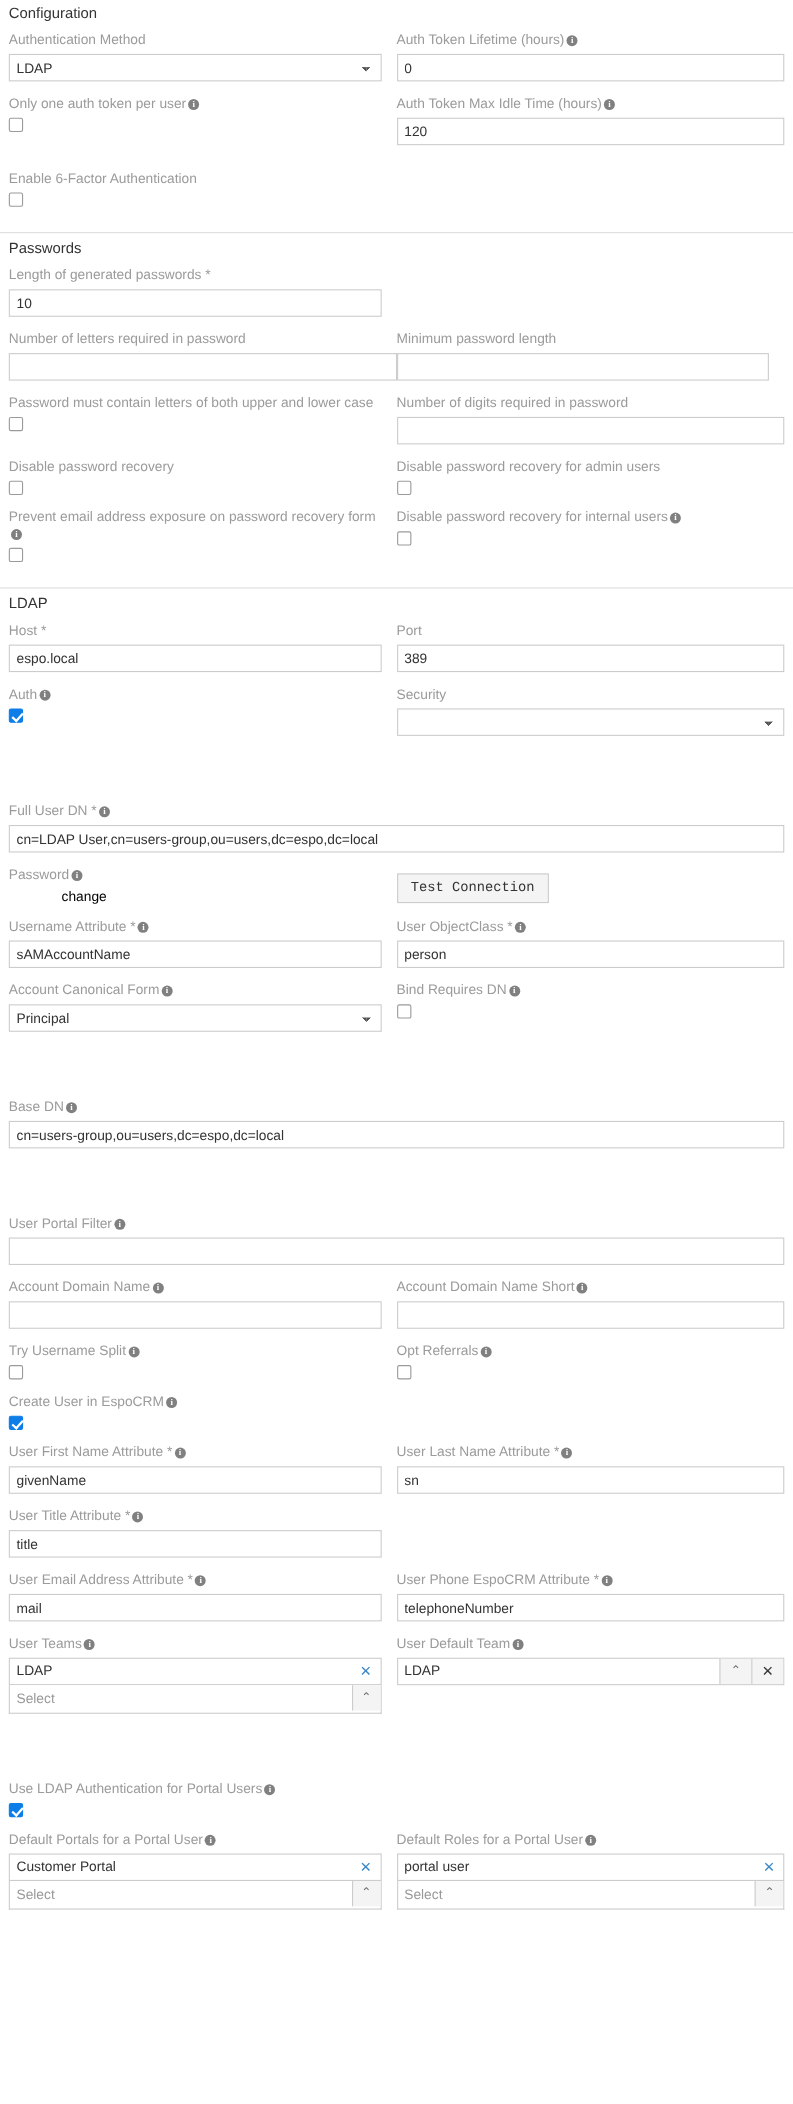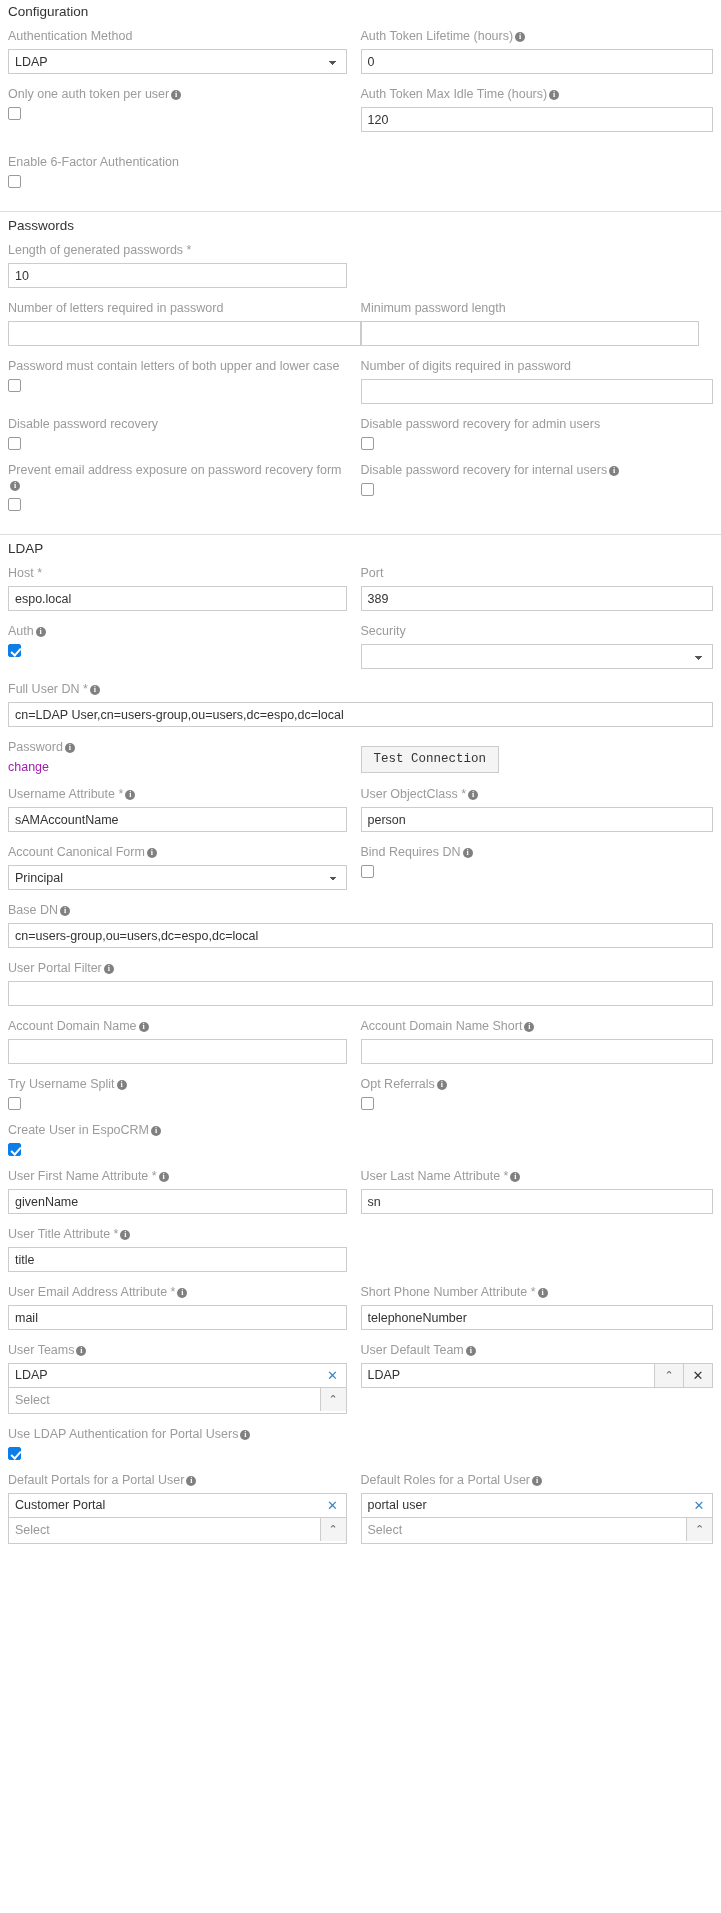--- a/index.html
+++ b/index.html
@@ -29,21 +29,21 @@
   .row {
     display: flex;
     width: 100%;
   }
   .cell {
     width: 50%;
     padding-right: 14px;
     padding-bottom: 13px;
   }
   .cell.right { padding-right: 0; padding-left: 0; }
-  .cell.full { width: 100%; padding-right: 0; }
+  .cell.full { width: 100%; padding-right: 0; margin-top: 48px; }
   .cell.empty { }
 
   .lbl {
     display: block;
     color: #9b9b9b;
     font-size: 12.5px;
     line-height: 15px;
     margin-bottom: 5px;
     font-weight: normal;
   }
@@ -106,23 +106,24 @@
     content: "";
     position: absolute;
     left: 3.5px; top: 0.5px;
     width: 4px; height: 8px;
     border: solid #fff;
     border-width: 0 2px 2px 0;
     transform: rotate(42deg);
   }
 
   .linkish {
-    color: #a21caf;
+    color: #000000;
     font-size: 12.5px;
     cursor: pointer;
+    margin-left: 48px;
   }
 
   .btn {
     display: inline-block;
     padding: 5px 12px;
     border: 1px solid #ccc;
     background: #f4f4f4;
     color: #333;
     font-family: Liberation Mono, monospace;
     font-size: 12.5px;
@@ -439,21 +440,21 @@
       </div>
       <div class="cell right empty"></div>
     </div>
 
     <div class="row">
       <div class="cell">
         <span class="lbl"><span>User Email Address Attribute *</span><span class="info">i</span></span>
         <input class="fld" value="mail" style="">
       </div>
       <div class="cell right">
-        <span class="lbl"><span>Short Phone Number Attribute *</span><span class="info">i</span></span>
+        <span class="lbl"><span>User Phone EspoCRM Attribute *</span><span class="info">i</span></span>
         <input class="fld" value="telephoneNumber" style="">
       </div>
     </div>
 
     <div class="row">
       <div class="cell">
         <span class="lbl"><span>User Teams</span><span class="info">i</span></span>
         <div class="lm-item">
           <span class="name">LDAP</span>
           <span class="lm-x">✕</span>

